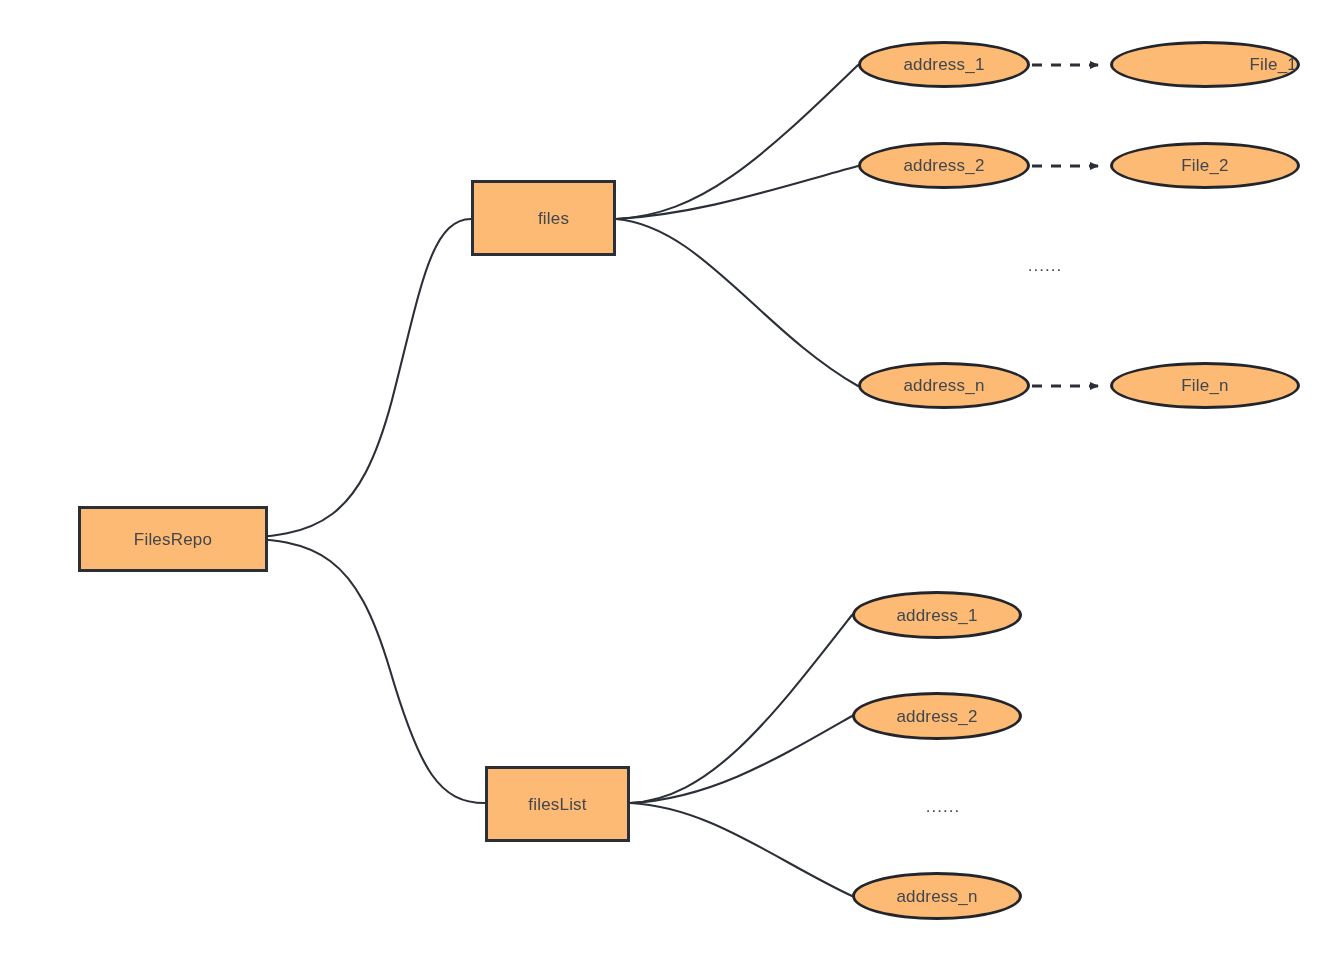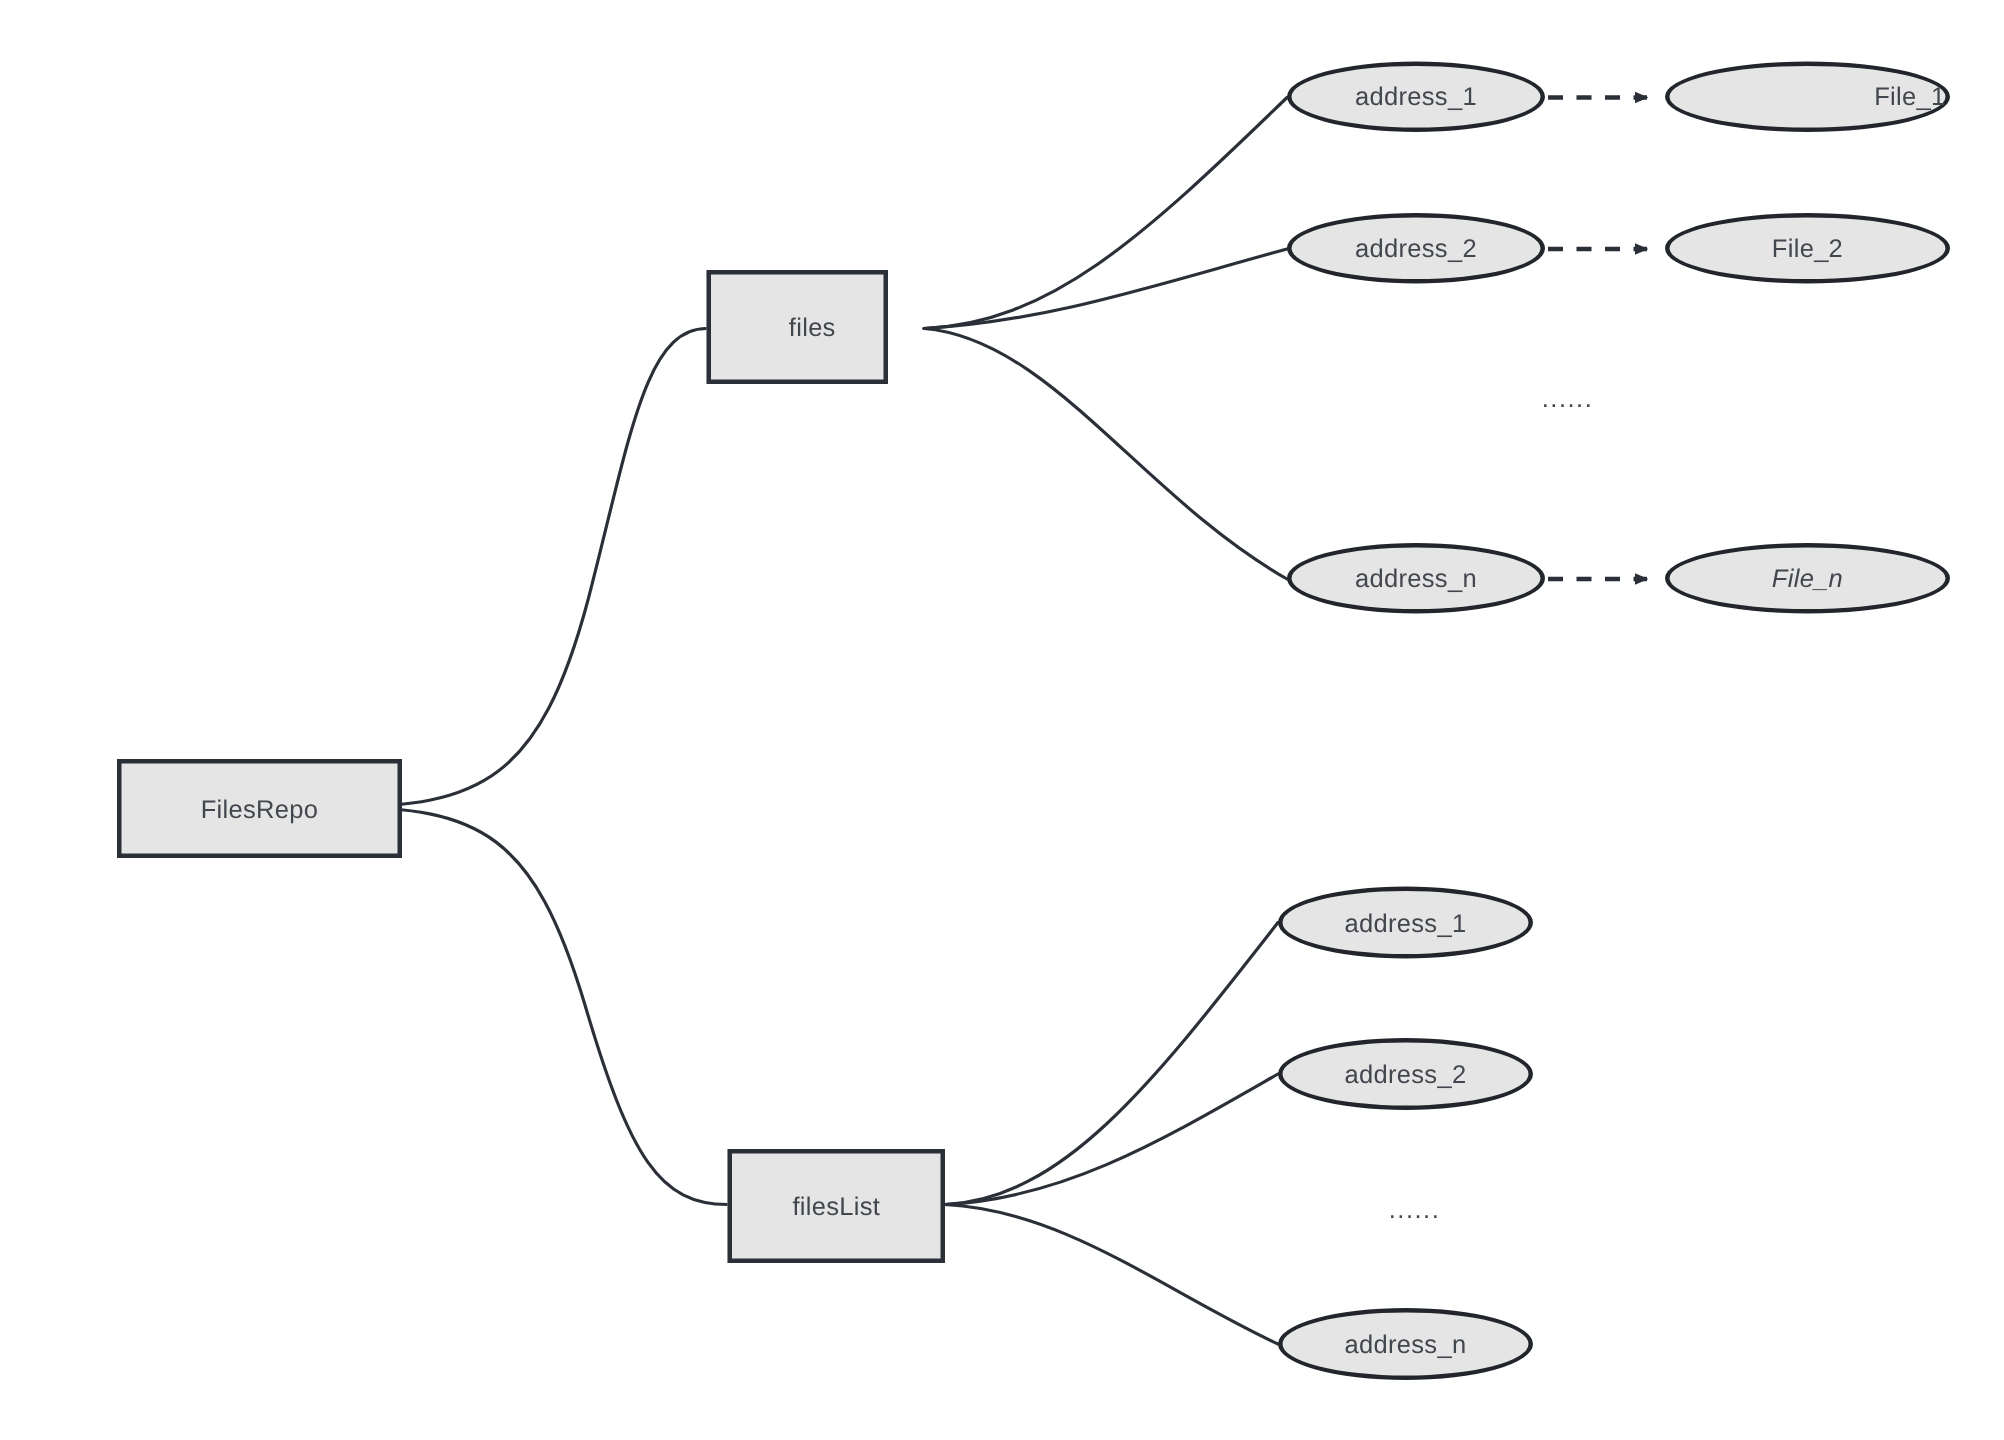--- a/index.html
+++ b/index.html
@@ -26,21 +26,21 @@
     position: absolute;
     display: flex;
     align-items: center;
     justify-content: center;
     box-sizing: border-box;
     color: #42464d;
     font-size: 17px;
     letter-spacing: 0.2px;
     line-height: 1;
     white-space: nowrap;
-    background: #e5e5e5;
+    background: #fdba74;
   }
   .node.box {
     border: 3px solid #2b2f38;
     border-radius: 0;
   }
   .node.ellipse {
     border: 3px solid #22262c;
     border-radius: 50%;
   }
   .ellipsis-mark {
@@ -84,21 +84,21 @@
       <line x1="1032" y1="65" x2="1098" y2="65" marker-end="url(#arrowhead)"></line>
       <line x1="1032" y1="166" x2="1098" y2="166" marker-end="url(#arrowhead)"></line>
       <line x1="1032" y1="386" x2="1098" y2="386" marker-end="url(#arrowhead)"></line>
     </g>
   </svg>
 
   <div class="node box" style="left:36px; top:506px; width:190px; height:66px;margin-left:42px;">
     <span>FilesRepo</span>
   </div>
 
-  <div class="node box" style="left:471px; top:180px; width:121px; height:76px;padding-left:20px;">
+  <div class="node box" style="left:471px; top:180px; width:145px; height:76px;padding-left:20px;">
     <span>files</span>
   </div>
 
   <div class="node box" style="left:485px; top:766px; width:145px; height:76px;">
     <span>filesList</span>
   </div>
 
   <div class="node ellipse" style="left:858px; top:41px; width:172px; height:47px;">
     <span>address_1</span>
   </div>
@@ -108,21 +108,21 @@
   <div class="node ellipse" style="left:858px; top:362px; width:172px; height:47px;">
     <span>address_n</span>
   </div>
 
   <div class="node ellipse" style="left:1110px; top:41px; width:190px; height:47px;justify-content:flex-end;">
     <span>File_1</span>
   </div>
   <div class="node ellipse" style="left:1110px; top:142px; width:190px; height:47px;">
     <span>File_2</span>
   </div>
-  <div class="node ellipse" style="left:1110px; top:362px; width:190px; height:47px;font-style:italic;">
+  <div class="node ellipse" style="left:1110px; top:362px; width:190px; height:47px;">
     <span>File_n</span>
   </div>
 
   <div class="node ellipse" style="left:852px; top:591px; width:170px; height:48px;">
     <span>address_1</span>
   </div>
   <div class="node ellipse" style="left:852px; top:692px; width:170px; height:48px;">
     <span>address_2</span>
   </div>
   <div class="node ellipse" style="left:852px; top:872px; width:170px; height:48px;">

